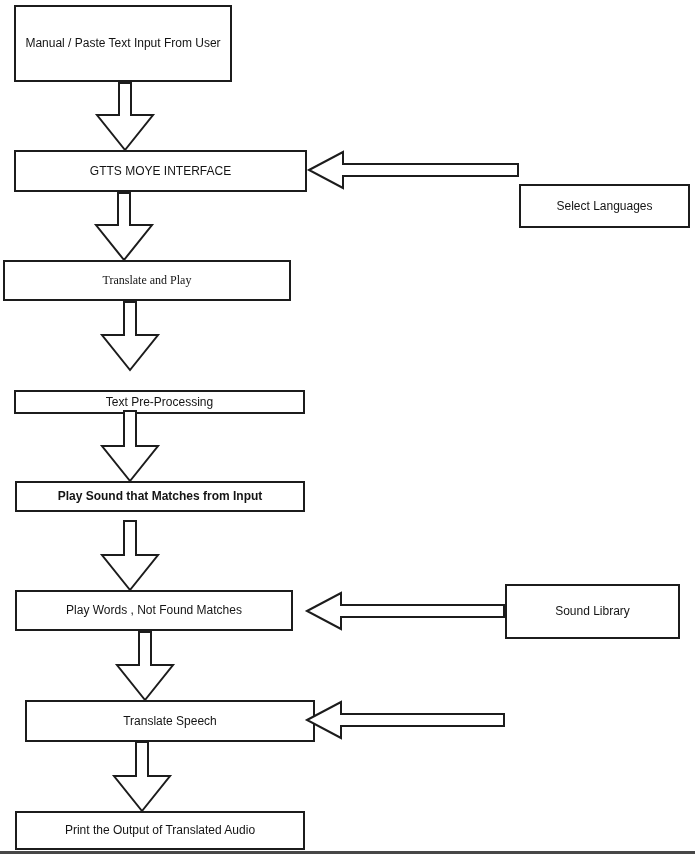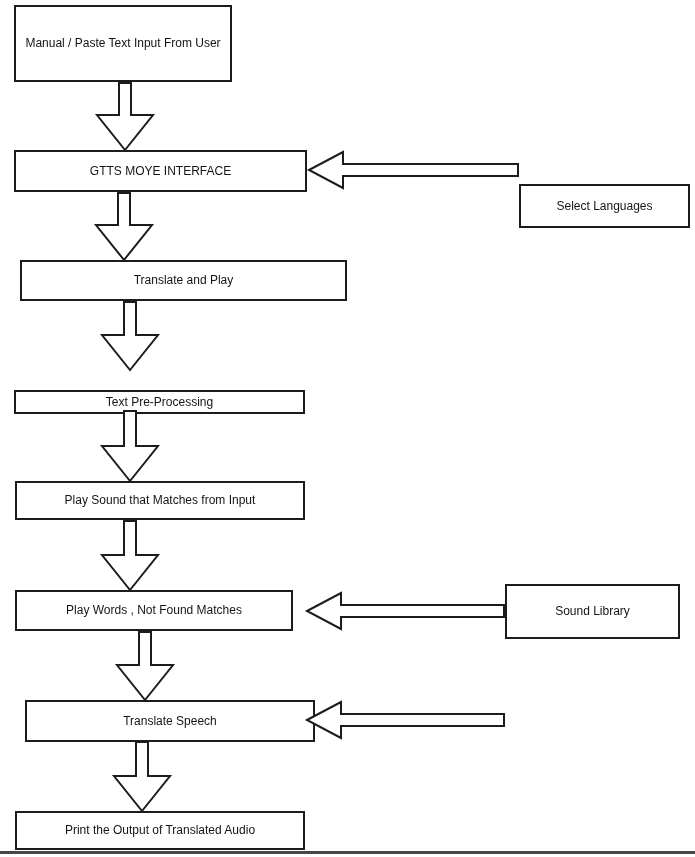--- a/index.html
+++ b/index.html
@@ -37,25 +37,25 @@
 </style>
 </head>
 <body>
 
 <div id="canvas">
 
   <div class="node" style="left:14px; top:5px; width:218px; height:77px;">Manual / Paste Text Input From User</div>
 
   <div class="node" style="left:14px; top:150px; width:293px; height:42px;">GTTS MOYE INTERFACE</div>
 
-  <div class="node" style="left:20px; top:260px; width:327px; height:41px;">Translate and Play</div>
+  <div class="node" style="left:3px; top:260px; width:288px; height:41px;font-family:Liberation Serif, serif;">Translate and Play</div>
 
   <div class="node" style="left:14px; top:390px; width:291px; height:24px;">Text Pre-Processing</div>
 
-  <div class="node" style="left:15px; top:481px; width:290px; height:39px;">Play Sound that Matches from Input</div>
+  <div class="node" style="left:15px; top:481px; width:290px; height:31px;font-weight:bold;">Play Sound that Matches from Input</div>
 
   <div class="node" style="left:15px; top:590px; width:278px; height:41px;">Play Words , Not Found Matches</div>
 
   <div class="node" style="left:25px; top:700px; width:290px; height:42px;">Translate Speech</div>
 
   <div class="node" style="left:15px; top:811px; width:290px; height:39px;">Print the Output of Translated Audio</div>
 
   <div class="node" style="left:519px; top:139px; width:171px; height:44px;margin-top:45px;">Select Languages</div>
 
   <div class="node" style="left:505px; top:584px; width:175px; height:55px;">Sound Library</div>

